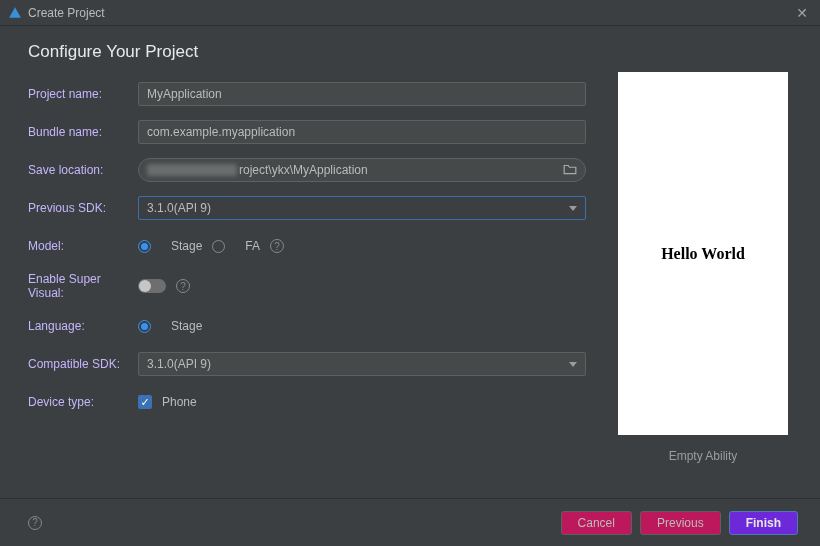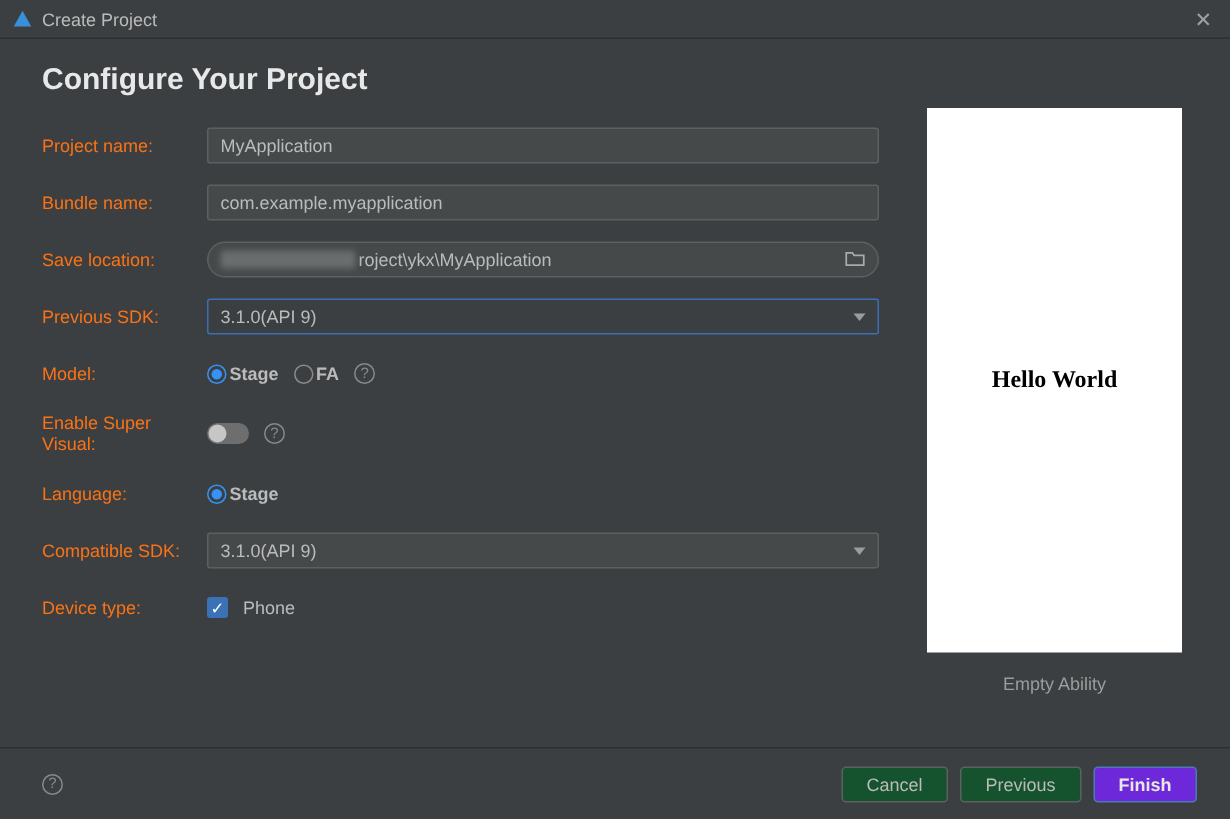--- a/index.html
+++ b/index.html
@@ -35,34 +35,34 @@
     flex: 1;
     display: flex;
     padding: 16px 28px 0 28px;
     gap: 28px;
   }
   .form-col { flex: 1; min-width: 0; }
   .preview-col { width: 178px; display: flex; flex-direction: column; align-items: center; }
 
   h1.page-title {
     color: #e8e8e8;
-    font-size: 20px;
-    font-weight: 700;
+    font-size: 17px;
+    font-weight: 400;
     margin-bottom: 20px;
   }
 
   .row {
     display: flex;
     align-items: center;
     margin-bottom: 14px;
     min-height: 24px;
   }
   .row .label {
     width: 110px;
-    color: #f97316;
+    color: #c4b5fd;
     font-size: 12px;
     padding-right: 8px;
   }
   .row .field {
     flex: 1;
     display: flex;
     align-items: flex-end;
     gap: 10px;
   }
 
@@ -114,24 +114,23 @@
     filter: blur(2px);
     border-radius: 2px;
     margin-right: 2px;
     vertical-align: middle;
   }
 
   
   .radio {
     display: inline-flex;
     align-items: center;
-    gap: 2px;
-    cursor: pointer;
-    color: #bbbbbb;
-    font-weight: bold;
+    gap: 20px;
+    cursor: pointer;
+    color: #bbbbbb;
   }
   .radio .dot {
     width: 13px; height: 13px;
     border-radius: 50%;
     border: 1.5px solid #8a8a8a;
     display: inline-flex;
     align-items: center;
     justify-content: center;
   }
   .radio.selected .dot { border-color: #3592f6; }
@@ -212,21 +211,21 @@
     border-top: 1px solid #2d2f30;
     display: flex;
     align-items: center;
     padding: 0 22px 0 28px;
   }
   .footer .spacer { flex: 1; }
   .btn {
     height: 24px;
     padding: 0 16px;
     border: 1px solid #5e6060;
-    background: #14532d;
+    background: #be185d;
     color: #bbbbbb;
     font-size: 12px;
     border-radius: 3px;
     margin-left: 8px;
     cursor: pointer;
     display: inline-flex;
     align-items: center;
   }
   .btn.primary {
     background: #6d28d9;

